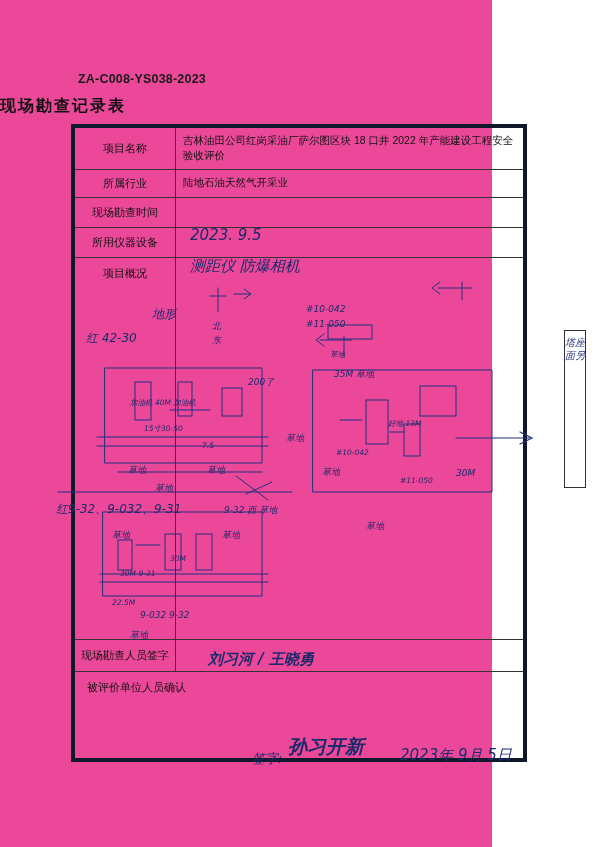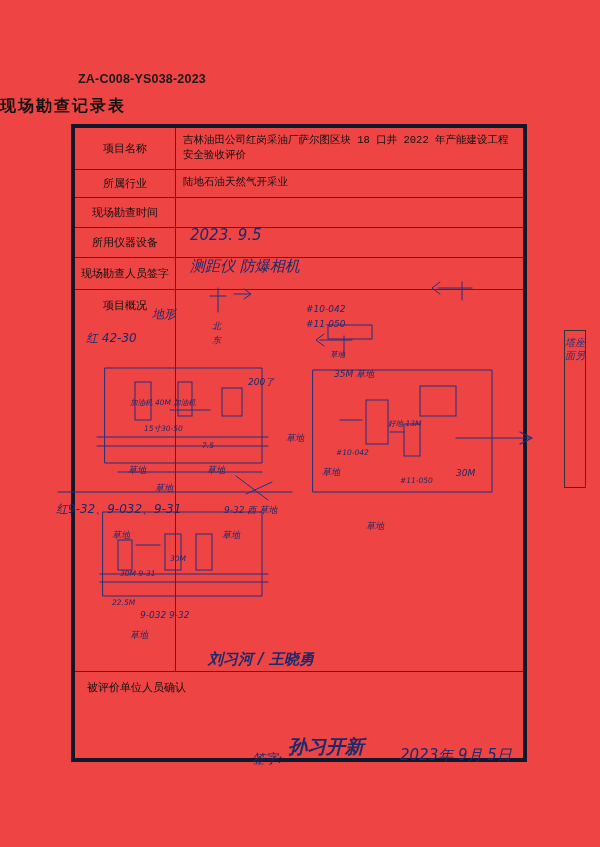--- a/index.html
+++ b/index.html
@@ -11,22 +11,22 @@
     width: 600px;
     height: 847px;
     font-family: "Liberation Sans", sans-serif;
     color: #111;
     position: relative;
     overflow: hidden;
   }
   .page {
     position: absolute;
     left: 0; top: 0;
-    width: 600px; height: 847px;
-    background: #ef4444;
+    width: 492px; height: 847px;
+    background: #ec4899;
   }
   .doc-code {
     position: absolute;
     left: 78px;
     top: 72px;
     font-size: 12.5px;
     font-weight: bold;
     letter-spacing: 0.2px;
     color: #1a1a1a;
   }
@@ -69,21 +69,21 @@
     font-family: "DejaVu Sans", sans-serif;
     padding: 4px 2px;
     color: #111;
   }
   .cell-value {
     flex: 1 1 auto;
     box-sizing: border-box;
     padding: 5px 7px;
     font-size: 10.5px;
     line-height: 1.45;
-    font-family: Liberation Mono, monospace;
+    font-family: Liberation Sans, sans-serif;
     color: #111;
     position: relative;
   }
   .row-name { min-height: 42px; }
   .row-industry { min-height: 28px; }
   .row-time { min-height: 30px; }
   .row-equip { min-height: 30px; }
   .row-overview { min-height: 382px; }
   .row-sign { min-height: 32px; }
   .row-confirm { min-height: 86px; }
@@ -167,27 +167,27 @@
     <div class="row row-time">
       <div class="cell-label">现场勘查时间</div>
       <div class="cell-value"></div>
     </div>
 
     <div class="row row-equip">
       <div class="cell-label">所用仪器设备</div>
       <div class="cell-value"></div>
     </div>
 
+    <div class="row row-overview">
+      <div class="cell-label top-align">项目概况</div>
+      <div class="cell-value"></div>
+    </div>
+
     <div class="row row-sign">
       <div class="cell-label">现场勘查人员签字</div>
-      <div class="cell-value"></div>
-    </div>
-
-    <div class="row row-overview">
-      <div class="cell-label top-align">项目概况</div>
       <div class="cell-value"></div>
     </div>
 
     <div class="row row-confirm">
       <div class="cell-full">被评价单位人员确认</div>
     </div>
 
   </div>
 
   <div class="ink">

